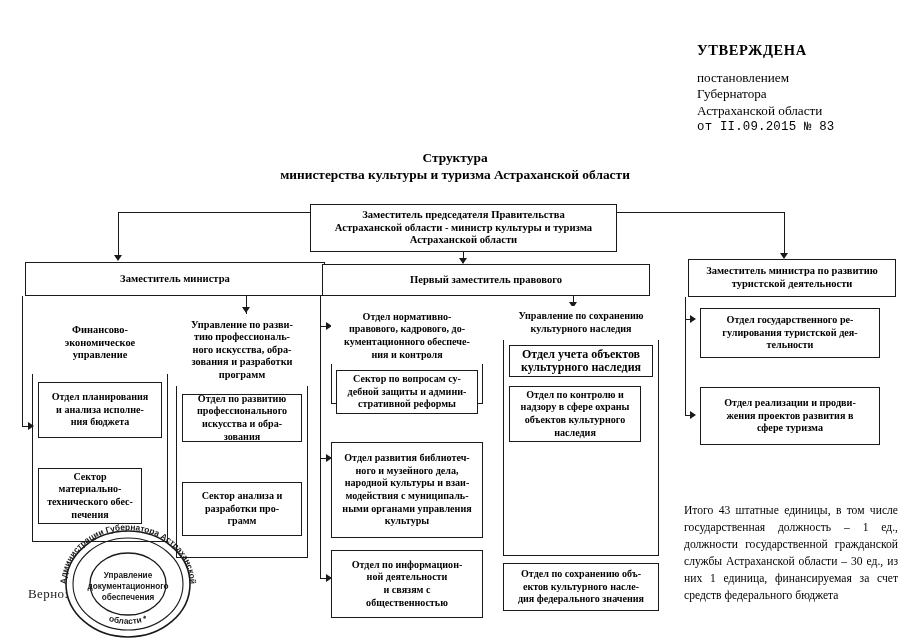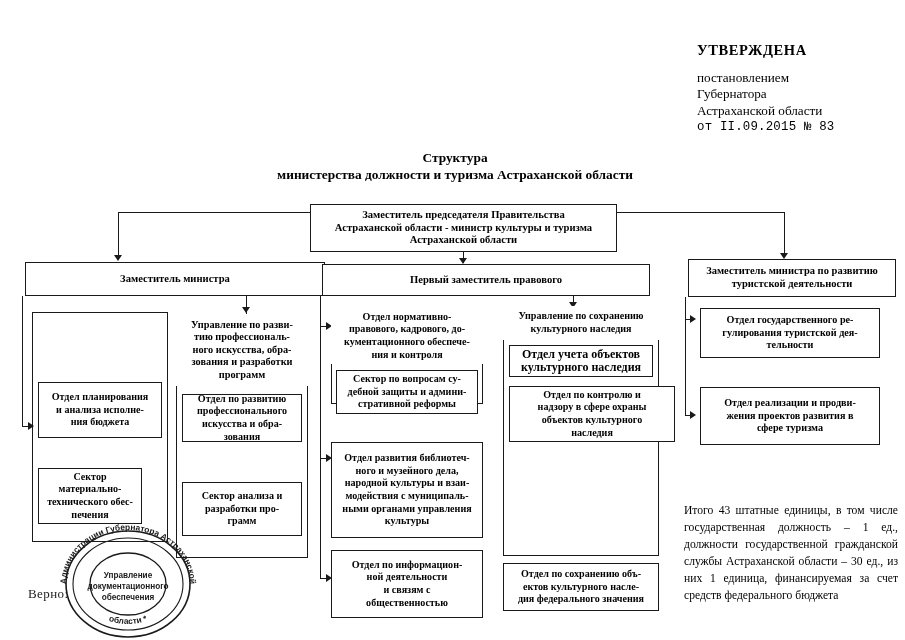--- a/index.html
+++ b/index.html
@@ -80,21 +80,21 @@
   <div class="abs" id="approval">
     <div class="ttl">УТВЕРЖДЕНА</div>
     <div class="ln">постановлением</div>
     <div class="ln">Губернатора</div>
     <div class="ln">Астраханской области</div>
     <div class="ln date">от II.09.2015 № 83</div>
   </div>
 
   <div class="abs" id="doctitle">
     <div class="l1">Структура</div>
-    <div class="l2">министерства должности и туризма Астраханской области</div>
+    <div class="l2">министерства культуры и туризма Астраханской области</div>
   </div>
 
   <div class="h" style="left:118px;top:212px;width:192px;"></div>
   <div class="v" style="left:118px;top:212px;height:44px;"></div>
   <div class="arr-d" style="left:114px;top:255px;"></div>
 
   <div class="v" style="left:463px;top:252px;height:11px;"></div>
   <div class="arr-d" style="left:459px;top:258px;"></div>
 
   <div class="h" style="left:617px;top:212px;width:168px;"></div>
@@ -138,20 +138,25 @@
   <div class="v" style="left:573px;top:296px;height:11px;"></div>
   <div class="arr-d" style="left:569px;top:302px;"></div>
 
   <div class="v" style="left:685px;top:297px;height:118px;"></div>
   <div class="h" style="left:685px;top:319px;width:9px;"></div>
   <div class="arr-r" style="left:690px;top:315px;"></div>
   <div class="h" style="left:685px;top:415px;width:9px;"></div>
   <div class="arr-r" style="left:690px;top:411px;"></div>
 
   <div class="frame" style="left:32px;top:312px;width:136px;height:230px;"></div>
+  <div class="box" style="left:32px;top:312px;width:136px;height:62px;border:none;font-size:10.4px;">
+    <span style="white-space:pre-line;">Финансово-
+экономическое
+управление</span>
+  </div>
   <div class="box thin" style="left:38px;top:382px;width:124px;height:56px;font-size:10.1px;">
     <span style="white-space:pre-line;">Отдел планирования
 и анализа исполне-
 ния бюджета</span>
   </div>
   <div class="box thin" style="left:38px;top:468px;width:104px;height:56px;font-size:10.1px;justify-content:flex-end;">
     <span style="white-space:pre-line;">Сектор материально-
 технического обес-
 печения</span>
   </div>
@@ -207,21 +212,21 @@
 
   <div class="frame" style="left:503px;top:306px;width:156px;height:250px;"></div>
   <div class="box" style="left:503px;top:306px;width:156px;height:34px;border:none;font-size:10.1px;">
     <span style="white-space:pre-line;">Управление по сохранению
 культурного наследия</span>
   </div>
   <div class="box thin" style="left:509px;top:345px;width:144px;height:32px;font-size:12px;">
     <span style="white-space:pre-line;">Отдел учета объектов
 культурного наследия</span>
   </div>
-  <div class="box thin" style="left:509px;top:386px;width:166px;height:56px;font-size:10.1px;">
+  <div class="box thin" style="left:509px;top:386px;width:132px;height:56px;font-size:10.1px;">
     <span style="white-space:pre-line;">Отдел по контролю и
 надзору в сфере охраны
 объектов культурного
 наследия</span>
   </div>
   <div class="box" style="left:503px;top:563px;width:156px;height:48px;font-size:10.1px;">
     <span style="white-space:pre-line;">Отдел по сохранению объ-
 ектов культурного насле-
 дия федерального значения</span>
   </div>

